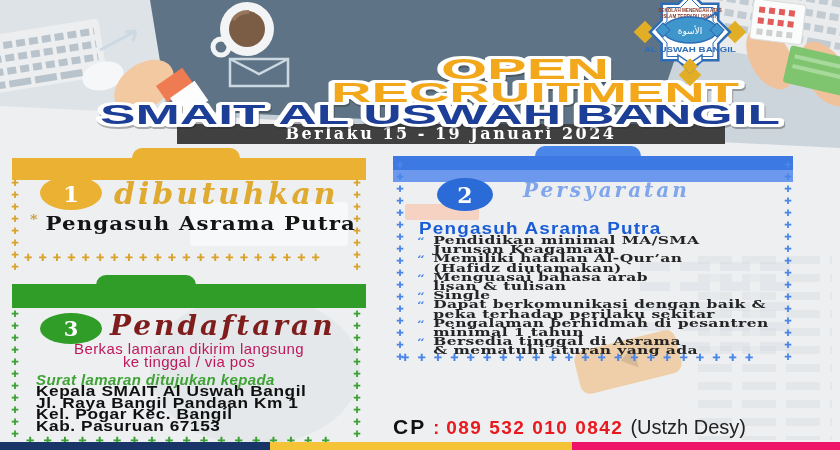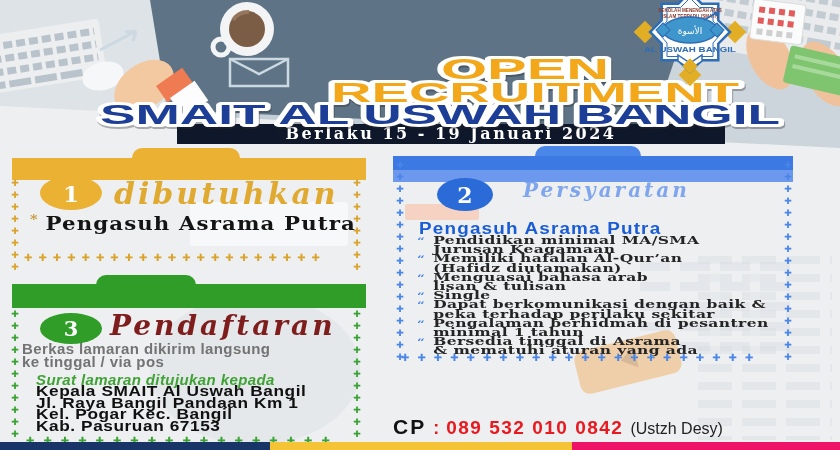--- a/index.html
+++ b/index.html
@@ -21,21 +21,21 @@
        repeating-linear-gradient(to right, transparent 0 30px, #edeff1 30px 40px),
        repeating-linear-gradient(to bottom, #d8dde3 0 9px, transparent 9px 20px);}
   .note-deco{left:405px;top:204px;width:74px;height:16px;background:#f6cab5;opacity:.8;z-index:1;border-radius:2px;}
   .phone-deco{left:576px;top:340px;width:104px;height:44px;background:#f2b166;opacity:.5;z-index:1;
       border-radius:10px;transform:rotate(-14deg);}
   .phone-deco::after{content:"";position:absolute;left:34px;top:8px;width:0;height:0;
       border:11px solid transparent;border-right:16px solid #b97a36;opacity:.8;}
 
   
   .titles{left:0;top:0;z-index:5;pointer-events:none;}
-  .validity{left:177px;top:124px;width:548px;height:20px;background:#0f172a;z-index:4;
+  .validity{left:177px;top:124px;width:548px;height:20px;background:#404040;z-index:4;
       color:#fff;font-family:"DejaVu Serif",serif;font-weight:bold;font-size:16px;
       letter-spacing:2.5px;text-align:center;line-height:20px;white-space:nowrap;}
 
   
   .logo{left:608px;top:-16px;z-index:6;}
 
   
   .card{z-index:3;}
   .bar{position:absolute;left:0;right:0;}
   .bump{position:absolute;border-radius:10px 10px 0 0;}
@@ -70,32 +70,32 @@
   .req-line{font-family:"DejaVu Serif",serif;font-weight:bold;font-size:11.5px;line-height:9.2px;
       color:#242424;letter-spacing:.3px;white-space:nowrap;padding-left:12px;position:relative;}
   .req-line .bullet{position:absolute;left:0;top:0;color:#4a86e8;font-size:10px;}
 
   
   .card3{left:12px;top:273px;width:354px;height:174px;}
   .card3 .bump{left:84px;top:2px;width:100px;height:13px;background:#2f9d28;}
   .card3 .bar{top:11px;height:24px;background:#2f9d28;}
   .card3 .numcircle{left:28px;top:40px;width:62px;height:31px;background:#2f9d28;font-size:21px;}
   .card3 .script{left:98px;top:36px;font-size:28px;letter-spacing:3px;color:#7f1d1d;}
-  .reg-notice{left:10px;top:70px;width:334px;font-size:15px;font-weight:bold;
-      color:#737373;line-height:12.5px;letter-spacing:.4px;}
+  .reg-notice{left:10px;top:70px;width:334px;text-align:center;font-size:15px;font-weight:normal;
+      color:#be185d;line-height:12.5px;letter-spacing:.4px;}
   .reg-to{left:24px;top:98px;font-size:15px;font-style:italic;font-weight:bold;color:#3fa235;letter-spacing:.4px;white-space:nowrap;}
   .reg-addr{left:24px;top:112px;font-size:15px;font-weight:bold;color:#101010;line-height:11.5px;
       letter-spacing:.5px;white-space:nowrap;transform:scaleX(1.15);transform-origin:left;}
 
   
   .contact{left:393px;top:415px;width:430px;z-index:4;display:flex;align-items:baseline;gap:7px;white-space:nowrap;}
   .cp-label{font-size:21px;font-weight:900;color:#111;letter-spacing:2px;}
   .cp-colon{font-size:18px;font-weight:bold;color:#e8191f;}
   .cp-phone{font-size:19px;font-weight:bold;color:#e8191f;letter-spacing:1.5px;}
-  .cp-name{font-size:16px;color:#222;}
+  .cp-name{font-size:20px;color:#222;}
   .strip{top:442px;height:8px;z-index:4;}
   .strip.navy{left:0;width:270px;background:#193467;}
   .strip.goldb{left:270px;width:302px;background:#f4c436;}
   .strip.pink{left:572px;width:268px;background:#ee1366;}
 </style>
 </head>
 <body>
 
 <div class="poster">
 

